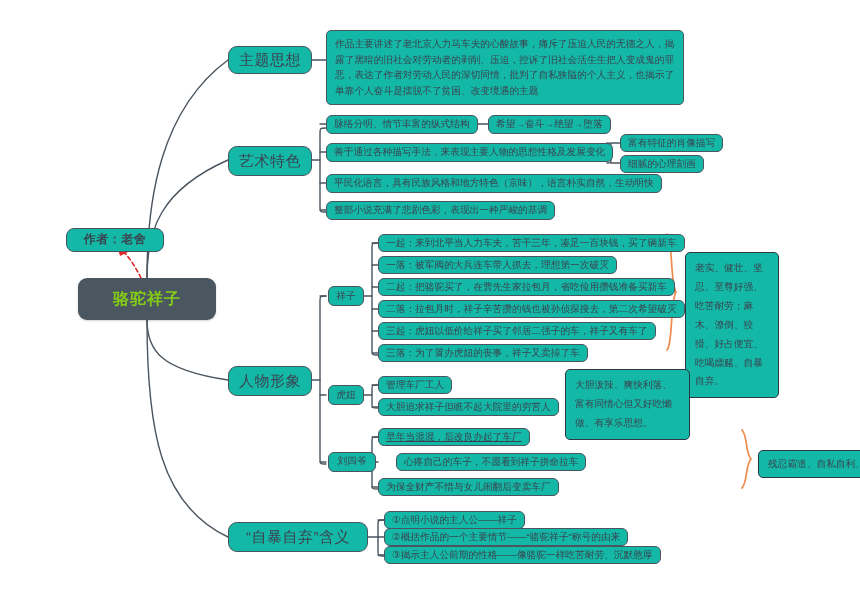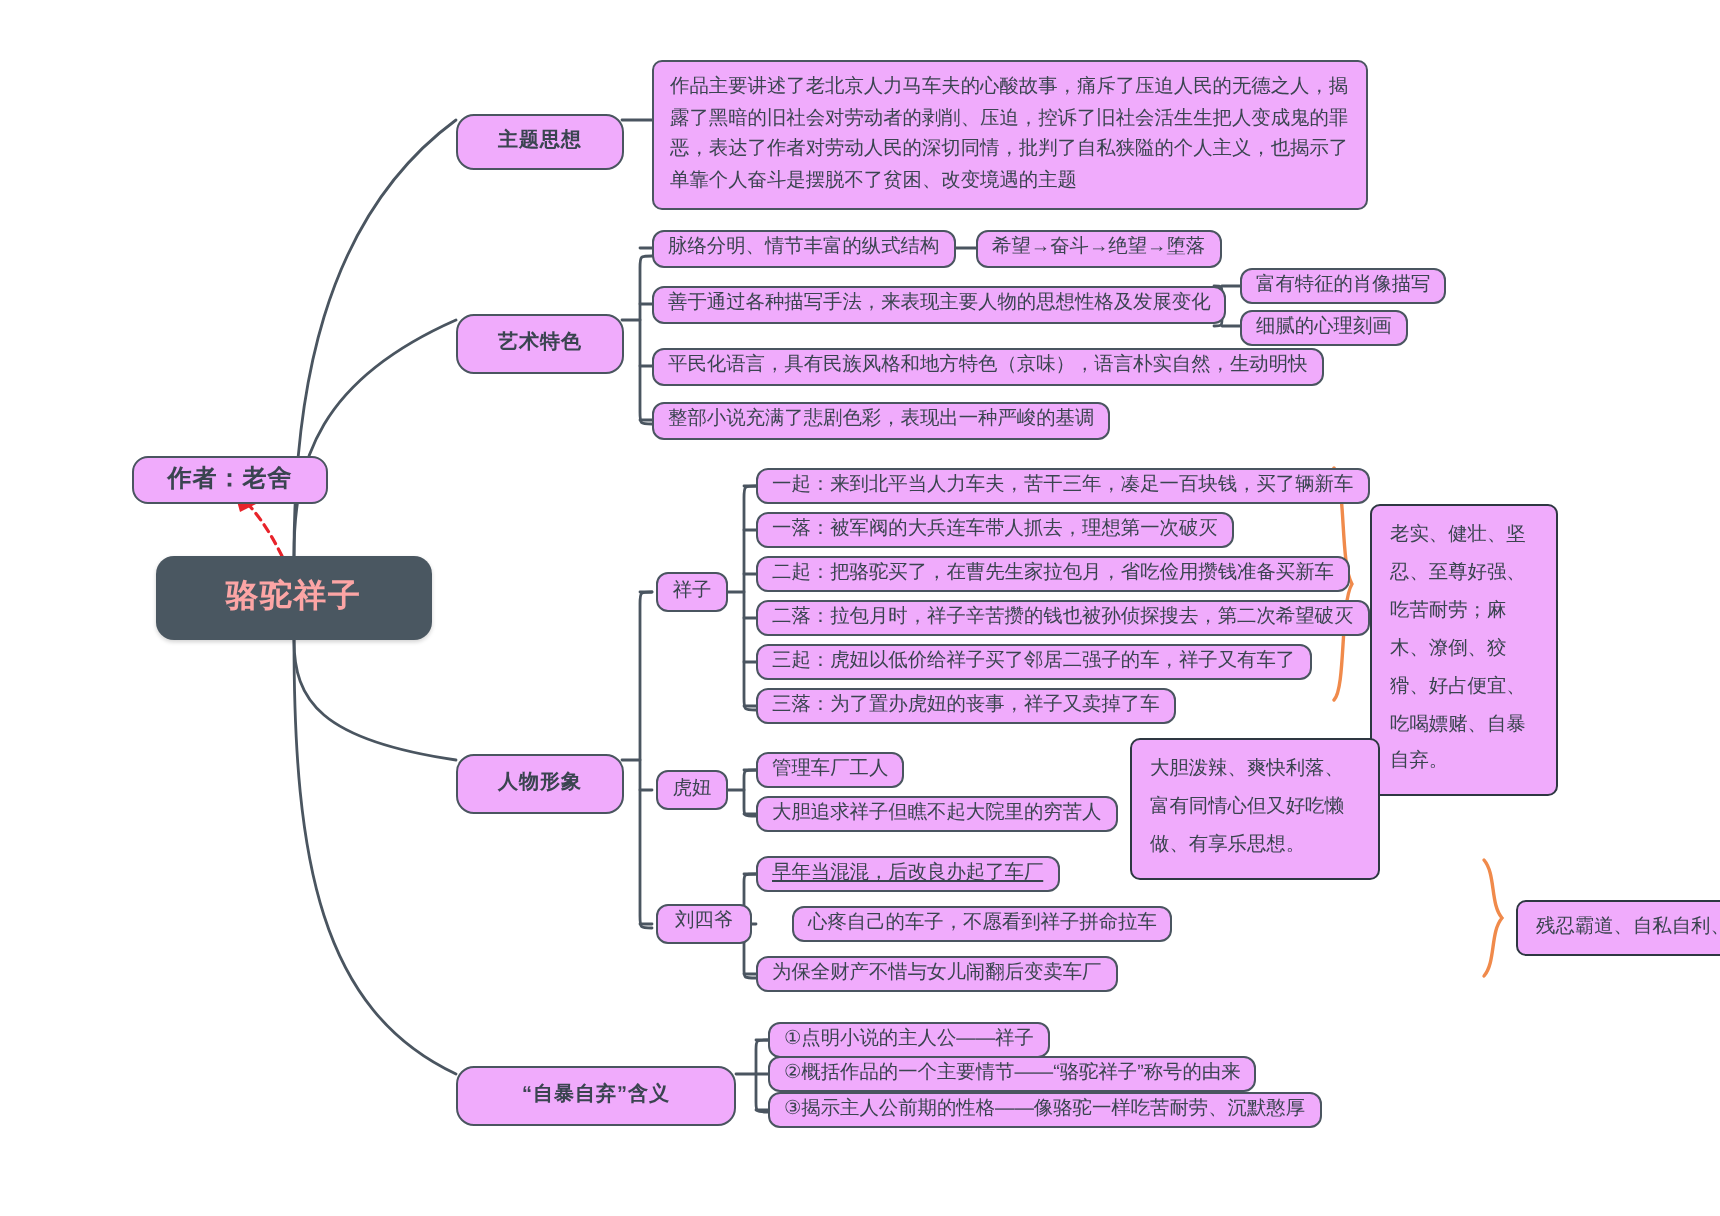--- a/index.html
+++ b/index.html
@@ -10,48 +10,47 @@
     position:relative;overflow:hidden;
     color:#3d4852;
   }
   #canvas{position:absolute;inset:0;width:860px;height:608px;}
   svg.links{position:absolute;left:0;top:0;width:860px;height:608px;pointer-events:none;}
 
   
   .node{
     position:absolute;
     box-sizing:border-box;
-    background:#f0abfc;
+    background:#14b8a6;
     border:1.4px solid #4a5560;
     border-radius:7px;
     color:#3a4450;
     display:flex;align-items:center;
     padding:3px 7px;
     line-height:1.45;
     white-space:nowrap;
   }
   .node.center{
     background:#4a5761;
     border:none;
     border-radius:9px;
-    color:#fca5a5;
+    color:#84cc16;
     font-size:16px;
     font-weight:bold;
     letter-spacing:1px;
     justify-content:center;
     box-shadow:0 1px 2px rgba(0,0,0,.18);
   }
   .node.branch{
-    font-size:10px;
-    font-weight:bold;
+    font-size:15px;
+    font-weight:normal;
     border-width:1.8px;
     border-radius:9px;
     justify-content:center;
     letter-spacing:.5px;
-    margin-top:11px;
   }
   .node.author{
     font-size:12px;
     font-weight:bold;
     border-radius:8px;
     justify-content:center;
     letter-spacing:.5px;
   }
   .node.leaf{ font-size:9.7px; border-radius:6px; }
   .node.sub{ font-size:9.7px; border-radius:6px; justify-content:center;}

